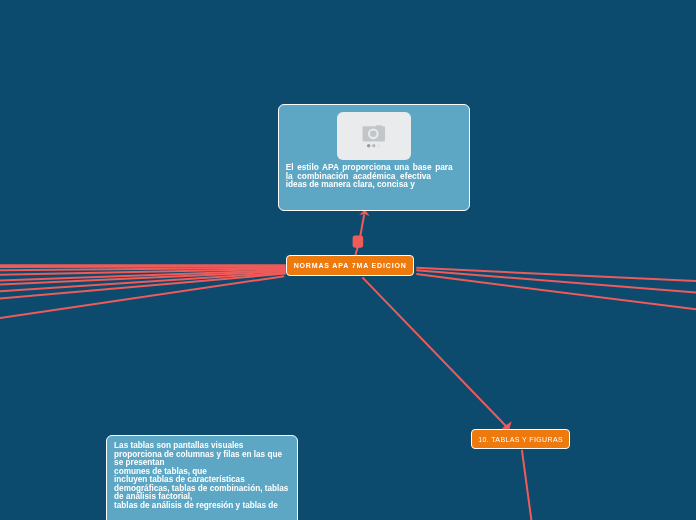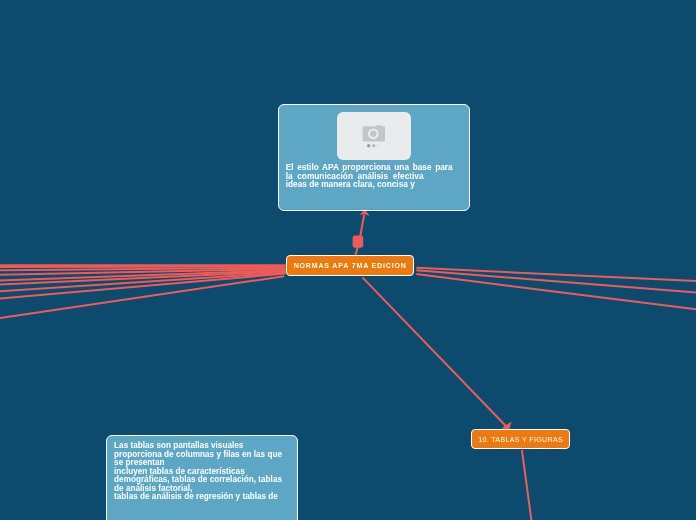--- a/index.html
+++ b/index.html
@@ -71,29 +71,30 @@
         <circle cx="36.3" cy="21.85" r="4.3" fill="none" stroke="#e9ebec" stroke-width="2.05"></circle>
         <g>
           <circle cx="31.7" cy="33.8" r="1.75" fill="#9a9d9f"></circle>
           <circle cx="36.8" cy="33.7" r="1.65" fill="#b5b8ba"></circle>
           <circle cx="41.5" cy="33.8" r="1.6" fill="#e1e3e4"></circle>
         </g>
       </svg>
     </div>
     <div class="ctext c1text">
         <div>El estilo APA proporciona una base para</div>
-        <div>la comunicación análisis efectiva</div>
+        <div>la combinación académica efectiva</div>
         <div>ideas de manera clara, concisa y</div>
       </div>
   </div>
 
   <div class="card card2">
     <div class="ctext c2text">
         <div>Las tablas son pantallas visuales</div>
         <div>proporciona de columnas y filas en las que</div>
         <div>se presentan</div>
+        <div>comunes de tablas, que</div>
         <div>incluyen tablas de características</div>
-        <div>demográficas, tablas de correlación, tablas</div>
+        <div>demográficas, tablas de combinación, tablas</div>
         <div>de análisis factorial,</div>
         <div>tablas de análisis de regresión y tablas de</div>
       </div>
   </div>
 </div>
 
 </body></html>

